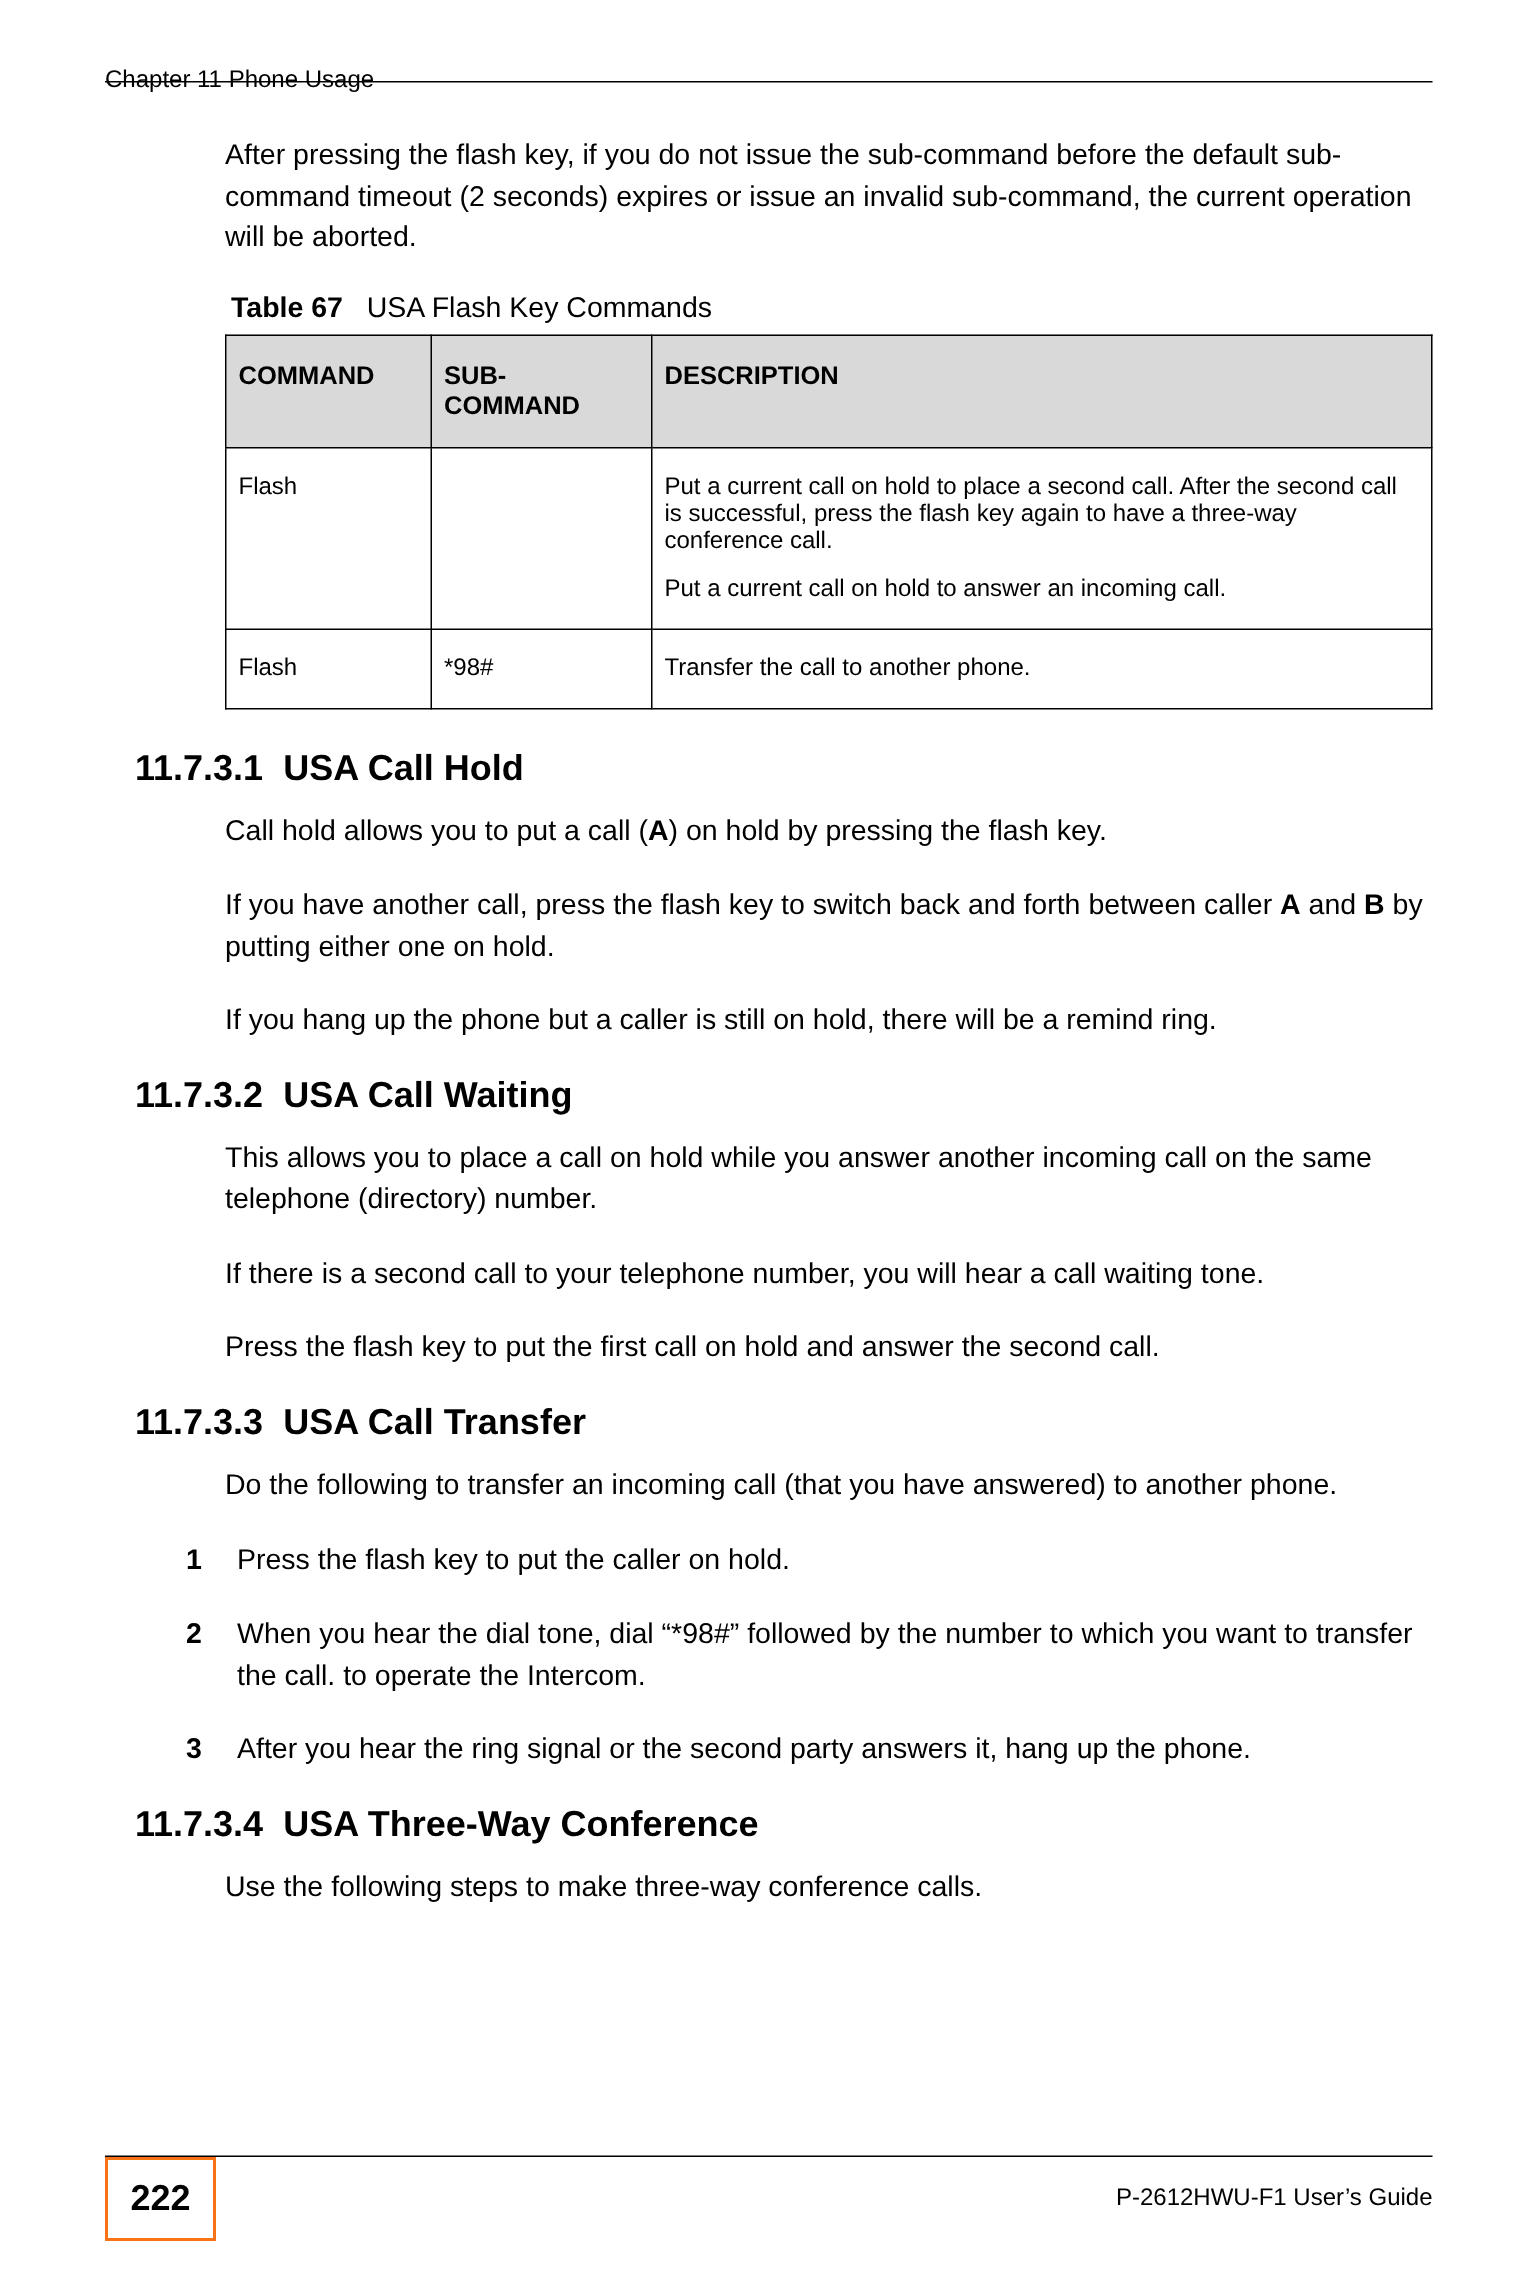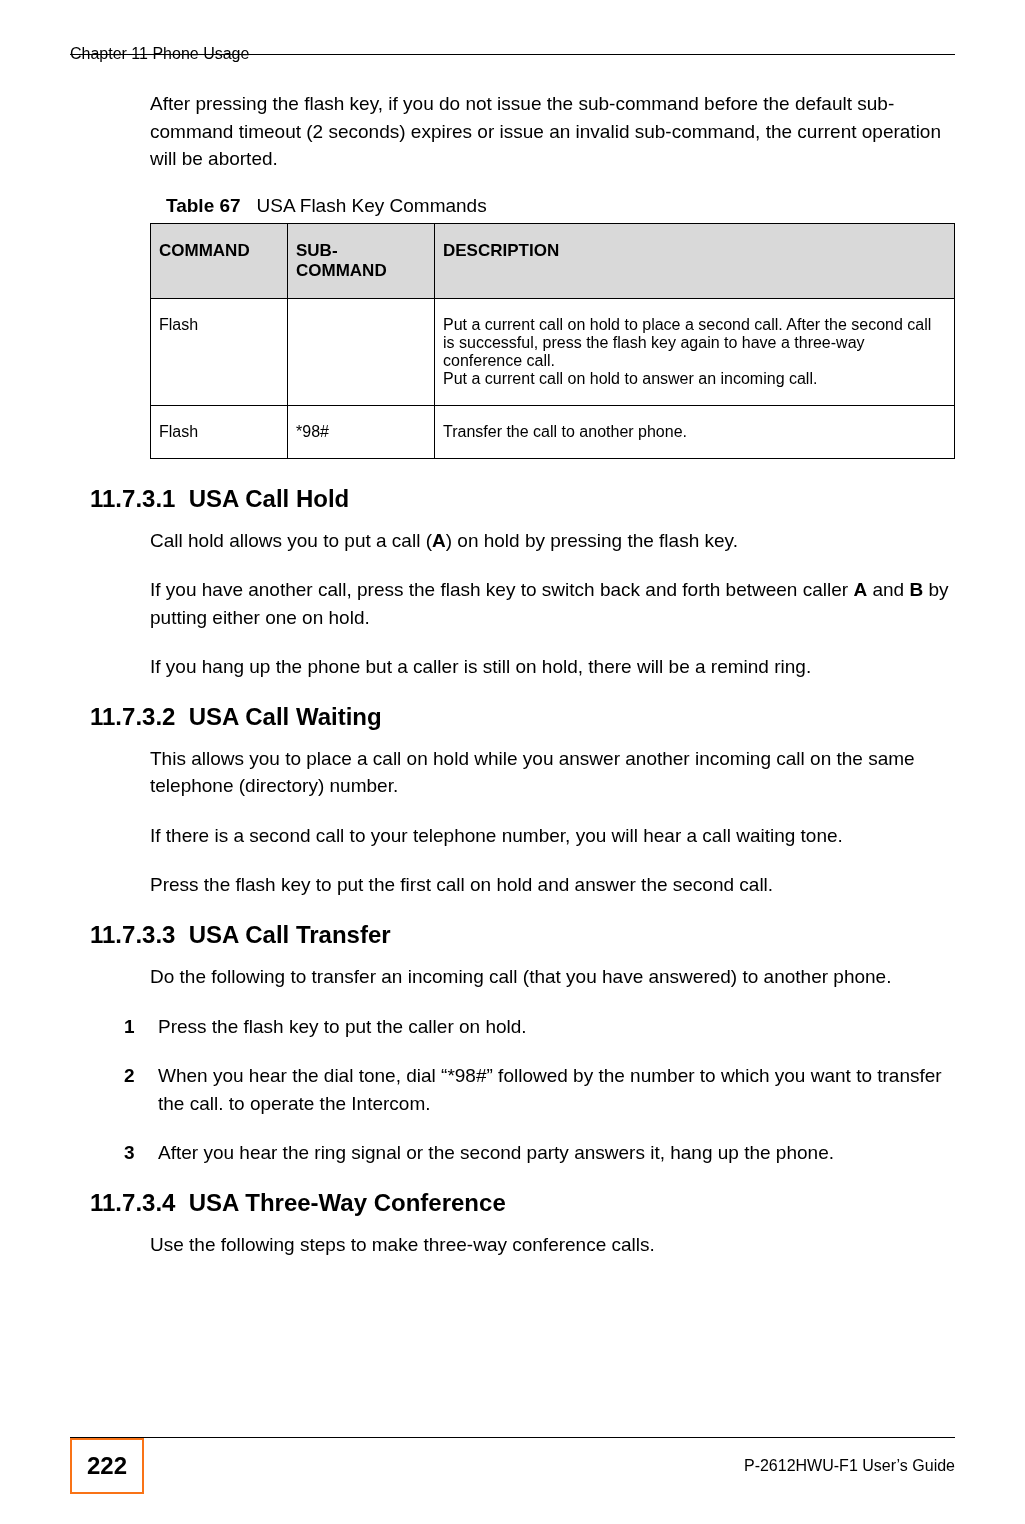--- a/index.html
+++ b/index.html
@@ -1,29 +1,29 @@
 <!DOCTYPE html>
 <html><head>
 <meta charset="utf-8">
 <style>
   html,body{margin:0;padding:0;background:#fff;font-family:Verdana,Arial,sans-serif;color:#000}
   .page{width:1025px;height:1524px;position:relative;box-sizing:border-box}
   .hdr{position:absolute;left:70px;right:70px;top:45px;display:flex;justify-content:space-between;font-size:16px}
   .hdr-rule{position:absolute;left:70px;right:70px;top:54px;border-top:1.5px solid #000}
   .body{position:absolute;left:150px;right:70px;top:90px}
   .para{font-size:19px;line-height:1.45;margin:0 0 22px 0}
-  .tcap{font-size:19px;margin:10px 0 6px 16px}
+  .tcap{font-size:19px;margin:10px 0 6px 4px}
   .tcap b{font-weight:bold}
   table.cmd{border-collapse:collapse;width:100%;margin-bottom:26px}
   table.cmd th,table.cmd td{border:1px solid #000;padding:17px 8px;font-size:16px;text-align:left;vertical-align:top}
   table.cmd th{background:#d9d9d9;font-weight:bold;font-size:17px}
   table.cmd td{}
   table.cmd th:nth-child(1),table.cmd td:nth-child(1){width:120px}
   table.cmd th:nth-child(2),table.cmd td:nth-child(2){width:130px}
-  .desc-sub{display:block;}
+  .desc-sub{display:block;margin-top:14px}
   h3.sec{font-family:Arial,Helvetica,sans-serif;font-size:24px;font-weight:bold;margin:22px 0 14px -60px}
   ol.steps{list-style:none;padding:0;margin:0 0 18px 0;counter-reset:step}
   ol.steps li{counter-increment:step;position:relative;padding-left:34px;font-size:19px;line-height:1.45;margin:0 0 22px -26px}
   ol.steps li::before{content:counter(step);position:absolute;left:0;top:0;font-weight:bold;font-family:Arial,Helvetica,sans-serif;font-size:19px}
   .ftr{position:absolute;left:70px;right:70px;bottom:30px}
   .ftr-rule{border-top:1.5px solid #000;margin-bottom:0}
   .ftr-row{display:flex;align-items:center}
   .pgbox{width:70px;height:52px;border:2px solid #f97316;display:flex;align-items:center;justify-content:center;font-family:Liberation Sans, sans-serif;font-weight:bold;font-size:24px}
   .guide{flex:1;text-align:right;font-size:16px}
   b{font-family:Arial,Helvetica,sans-serif}

